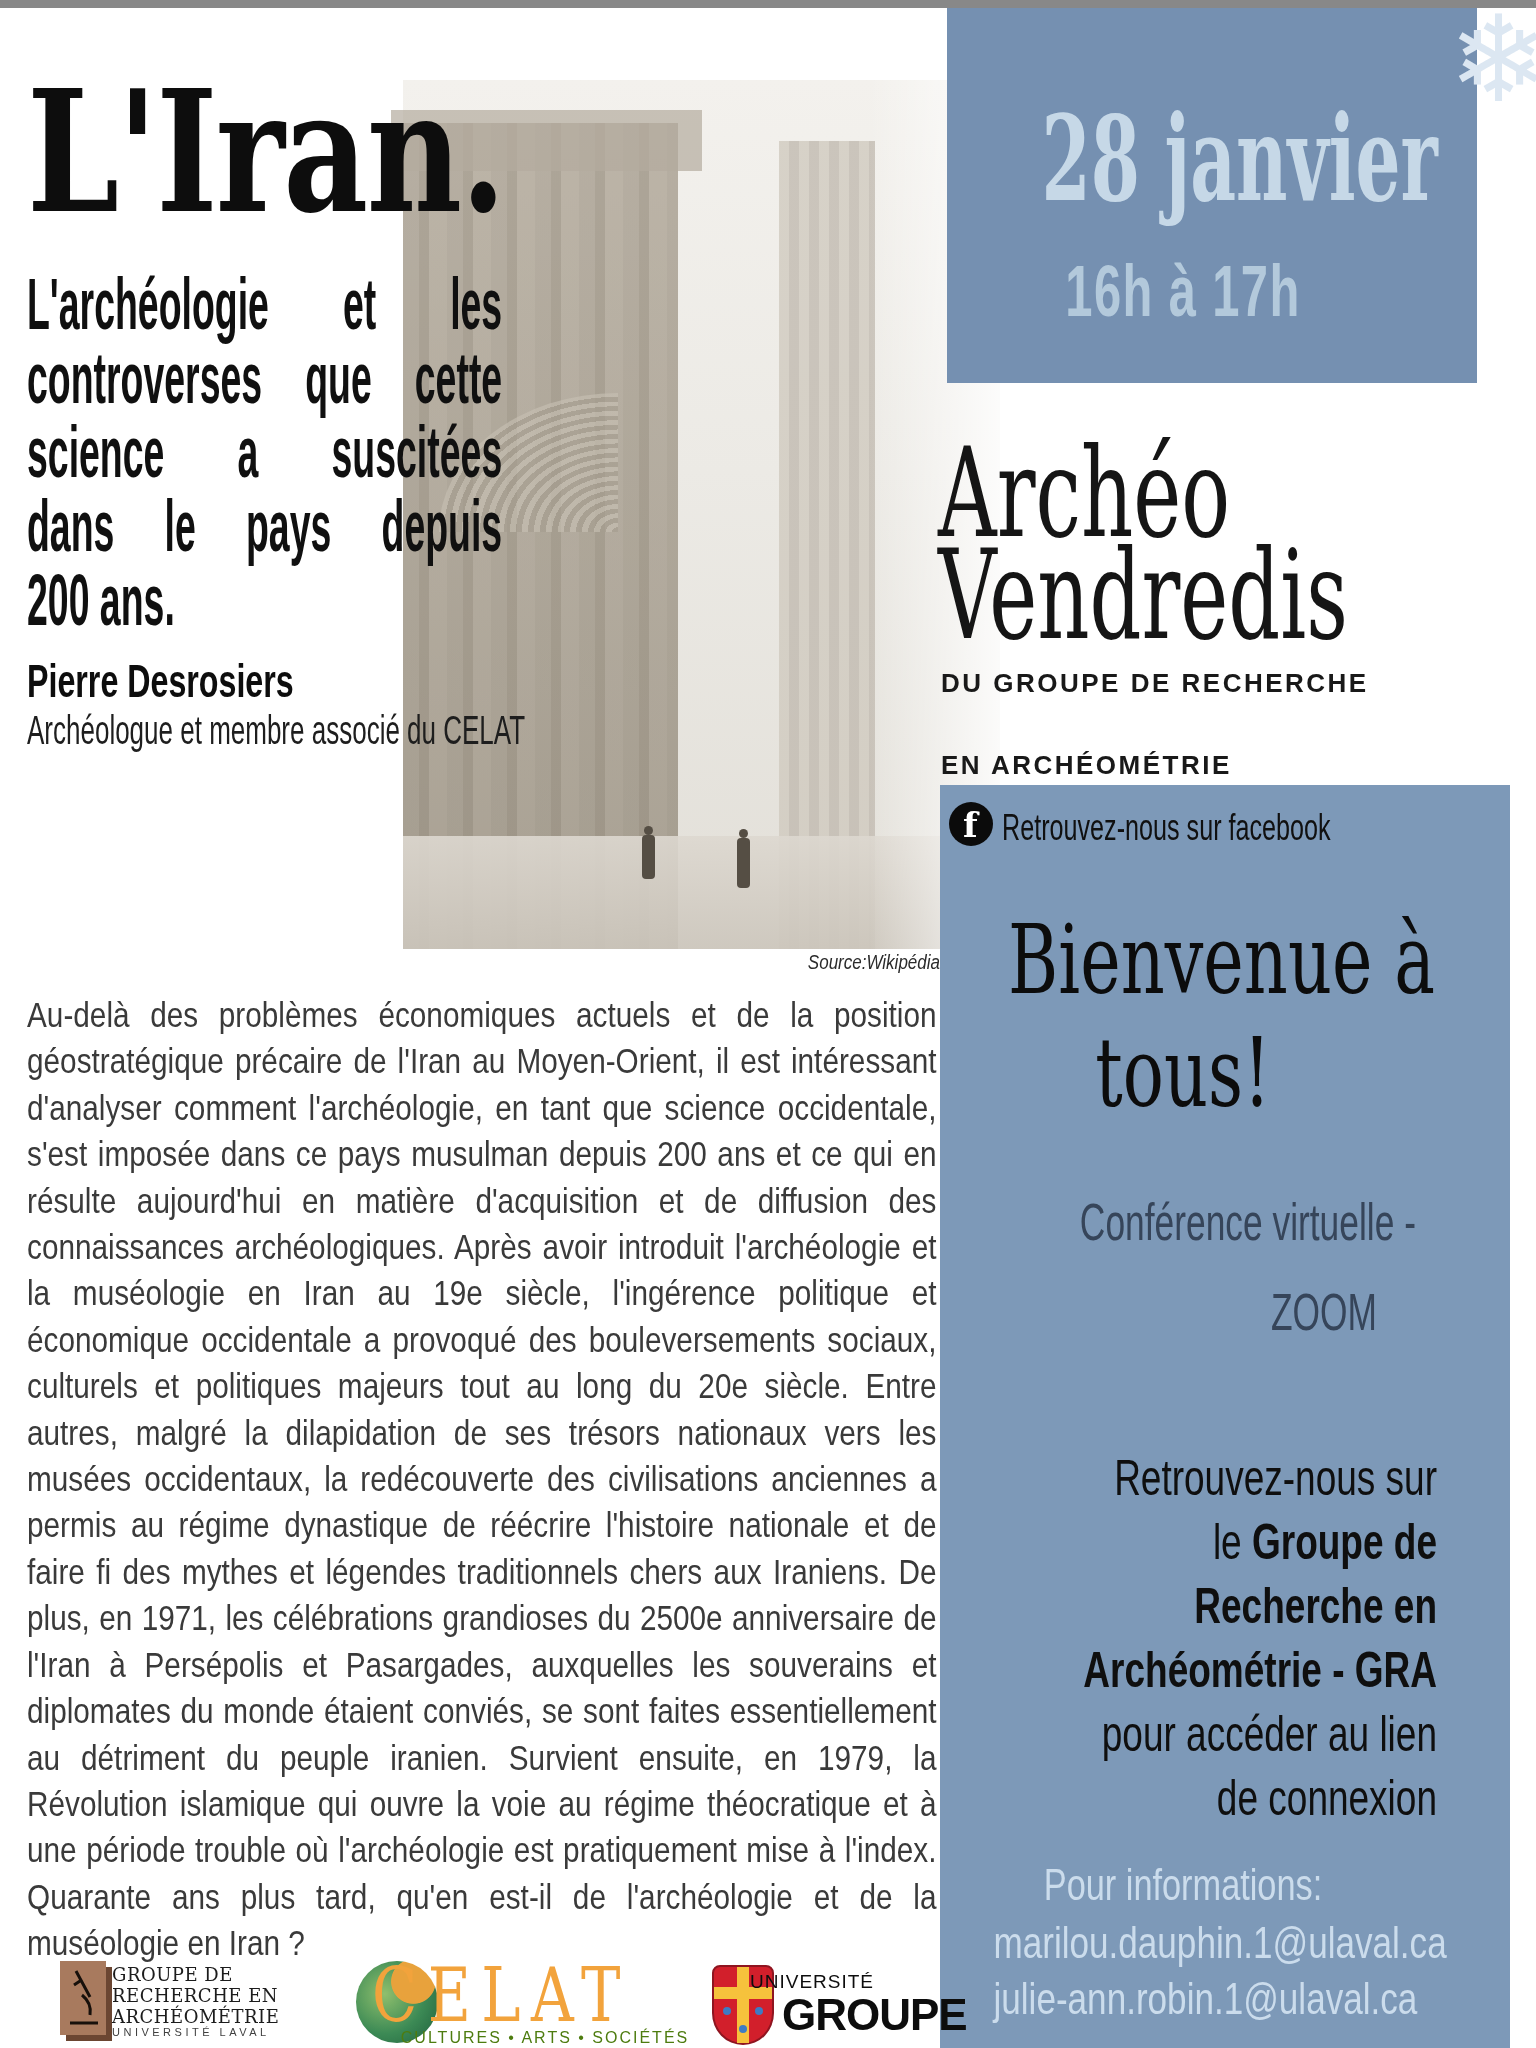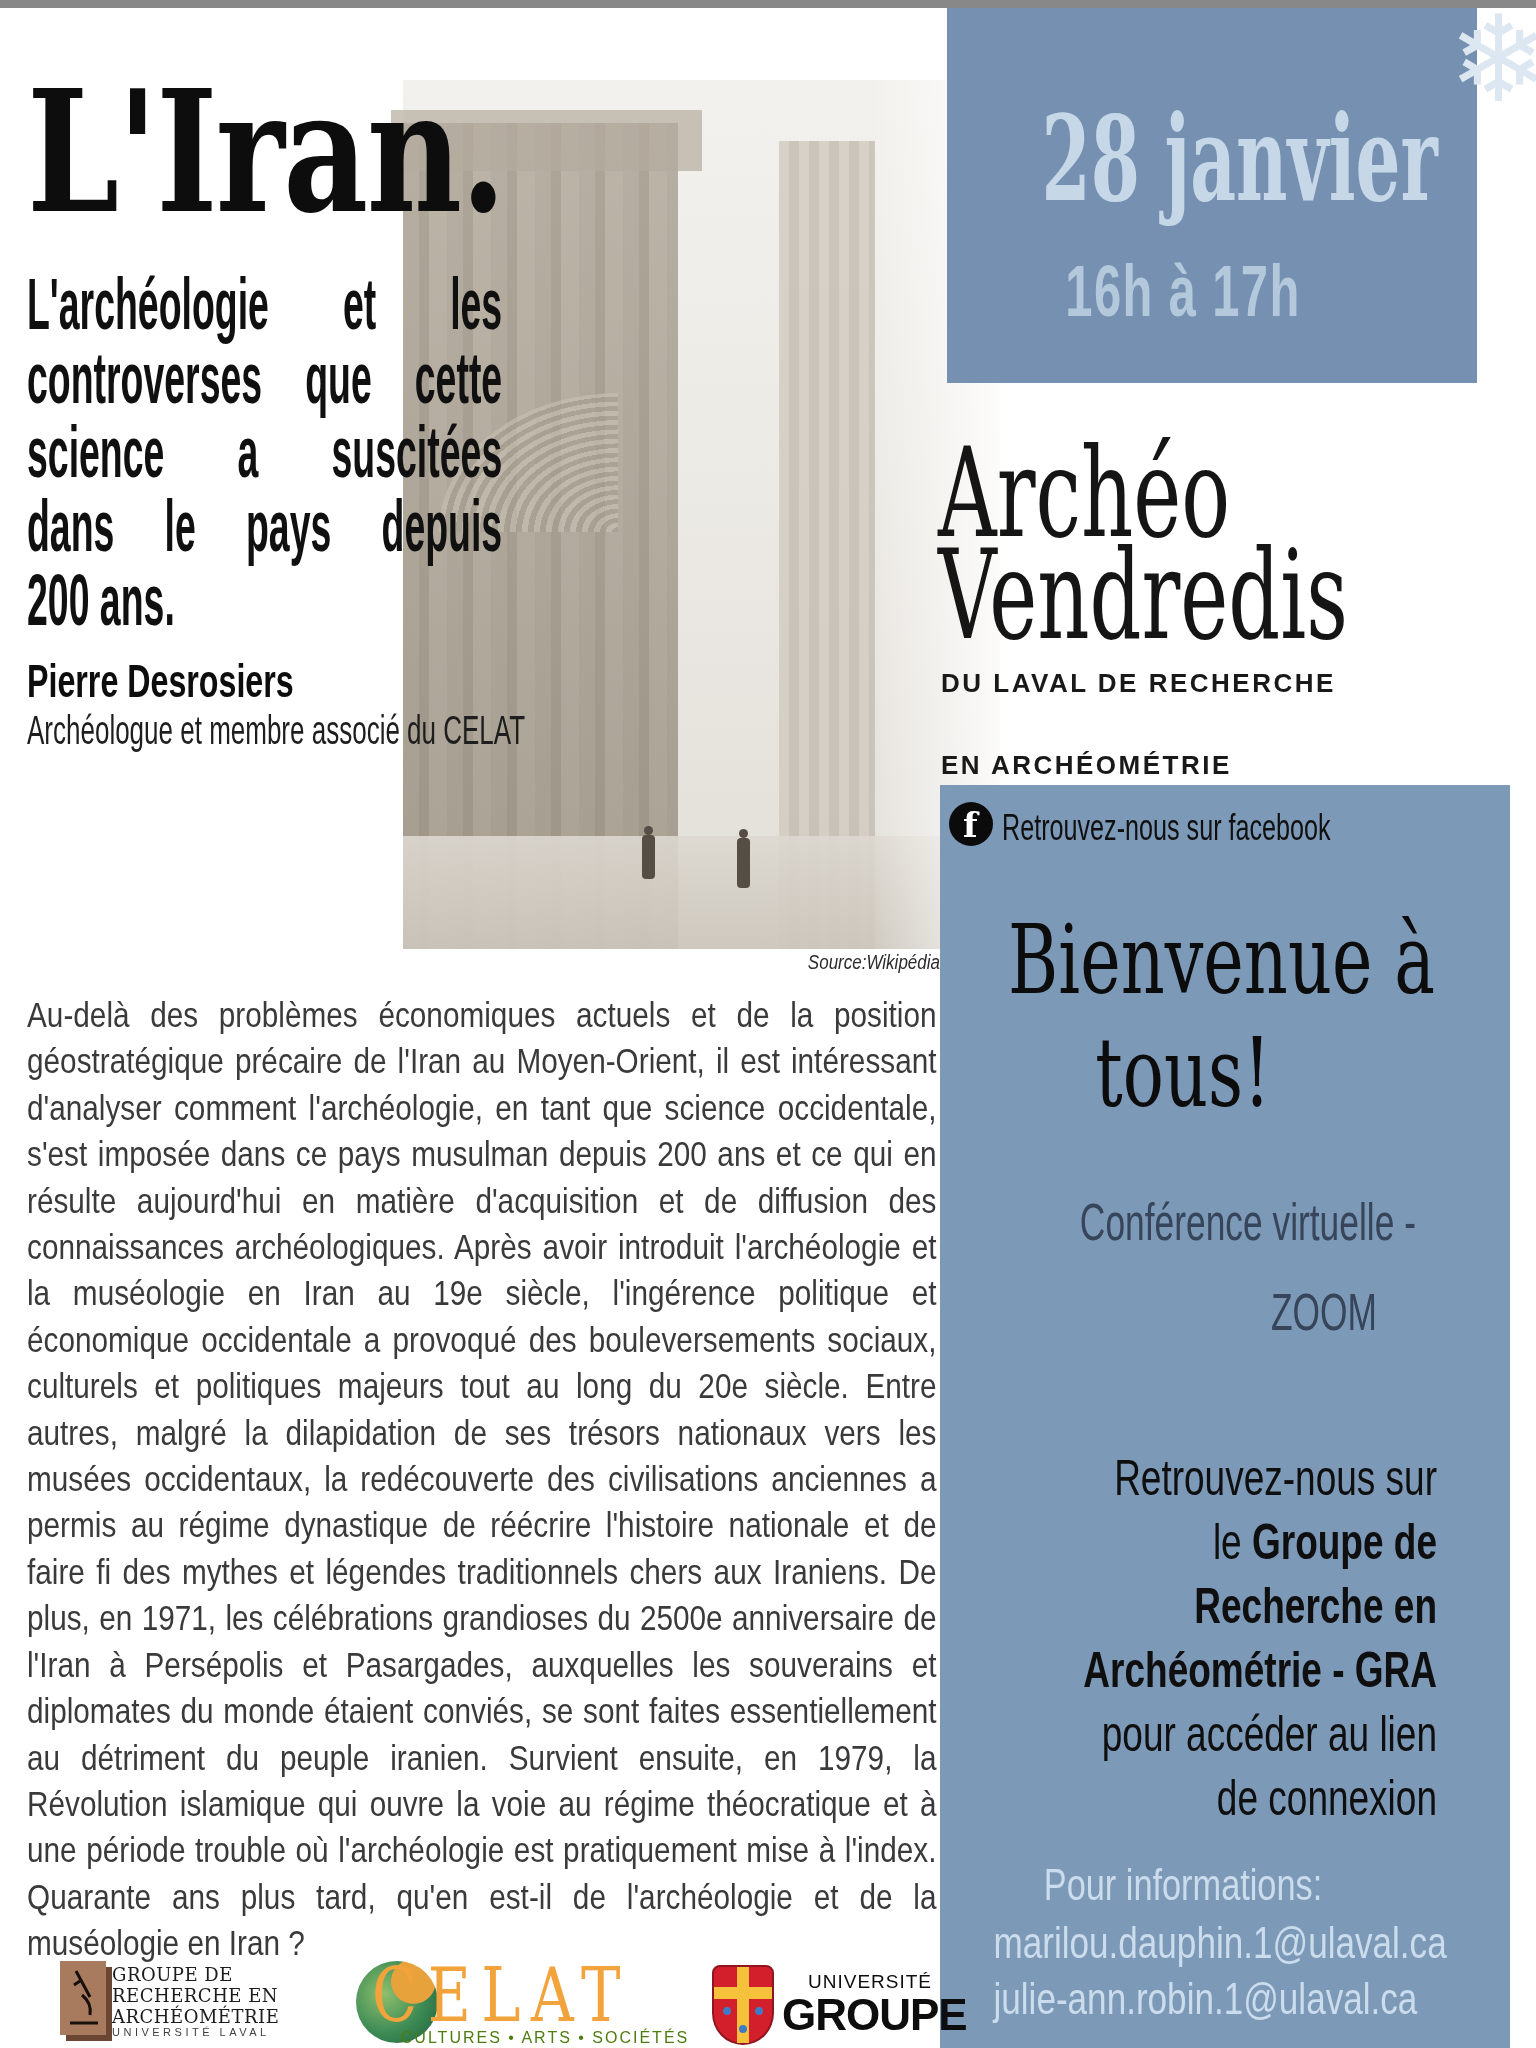--- a/index.html
+++ b/index.html
@@ -77,21 +77,21 @@
                     radial-gradient(circle at 35% 40%,#8fbf6d,#3c8a55 55%,#1f5e3c);}
   .celat{left:372px;top:1950px;font:400 74px/1 "DejaVu Serif",serif;letter-spacing:13px;color:#f2a33c;
          transform:scale(.8,1);white-space:nowrap;}
   .celat-tag{left:380px;top:2022px;width:330px;text-align:center;font:400 16px/1 "Liberation Sans",sans-serif;
          letter-spacing:2px;color:#4d7c0f;white-space:nowrap;}
   .shield{left:712px;top:1957px;width:58px;height:76px;background:#d21f2b;border:2px solid #8f1520;
          border-radius:8px 8px 50% 50%/8px 8px 40% 40%;}
   .shield::before{content:"";position:absolute;left:50%;top:0;width:12px;height:100%;margin-left:-6px;background:#f6c23c;}
   .shield::after{content:"";position:absolute;top:26%;left:0;width:100%;height:12px;background:#f6c23c;}
   .shield .dot{position:absolute;width:8px;height:8px;border-radius:50%;background:#3d7bc4;z-index:2;}
-  .ul-small{left:808px;top:1964px;font:400 19px/1 "Liberation Sans",sans-serif;letter-spacing:1px;color:#0d0d0d;}
+  .ul-small{left:750px;top:1964px;font:400 19px/1 "Liberation Sans",sans-serif;letter-spacing:1px;color:#0d0d0d;}
   .ul-big{left:782px;top:1985px;font:700 44px/1 "Liberation Sans",sans-serif;letter-spacing:-1px;color:#0d0d0d;}
 </style>
 </head>
 <body>
 
 <div id="page">
 
   <div class="abs photo">
     <div class="gate"></div>
     <div class="gate-cap"></div>
@@ -118,21 +118,21 @@
 
   <div class="abs bodytext sxl">Au-delà des problèmes économiques actuels et de la position géostratégique précaire de l'Iran au Moyen-Orient, il est intéressant d'analyser comment l'archéologie, en tant que science occidentale, s'est imposée dans ce pays musulman depuis 200 ans et ce qui en résulte aujourd'hui en matière d'acquisition et de diffusion des connaissances archéologiques. Après avoir introduit l'archéologie et la muséologie en Iran au 19e siècle, l'ingérence politique et économique occidentale a provoqué des bouleversements sociaux, culturels et politiques majeurs tout au long du 20e siècle. Entre autres, malgré la dilapidation de ses trésors nationaux vers les musées occidentaux, la redécouverte des civilisations anciennes a permis au régime dynastique de réécrire l'histoire nationale et de faire fi des mythes et légendes traditionnels chers aux Iraniens. De plus, en 1971, les célébrations grandioses du 2500e anniversaire de l'Iran à Persépolis et Pasargades, auxquelles les souverains et diplomates du monde étaient conviés, se sont faites essentiellement au détriment du peuple iranien. Survient ensuite, en 1979, la Révolution islamique qui ouvre la voie au régime théocratique et à une période trouble où l'archéologie est pratiquement mise à l'index. Quarante ans plus tard, qu'en est-il de l'archéologie et de la muséologie en Iran ?</div>
 
   <div class="abs datebox" style="background:#7590b1"></div>
   <div class="abs date-line sxc" style="color:#c6d8e7">28 janvier</div>
   <div class="abs time-line sxc" style="color:#b3c9db">16h à 17h</div>
   <div class="abs snowflake" style="color:#dce7f2">❄</div>
 
   <div class="abs series1 sxl">Archéo</div>
   <div class="abs series2 sxl">Vendredis</div>
-  <div class="abs series-sub" style="top:662px">DU LAVAL DE RECHERCHE</div>
+  <div class="abs series-sub" style="top:662px">DU GROUPE DE RECHERCHE</div>
   <div class="abs series-sub" style="top:744px">EN ARCHÉOMÉTRIE</div>
 
   <div class="abs panel" style="background:#7d99b8"></div>
 
   <div class="abs fb-icon">
     <span>f</span>
   </div>
   <div class="abs fb-label sxl">Retrouvez-nous sur facebook</div>
 
   <div class="abs welcome1 sxc">Bienvenue à</div>

